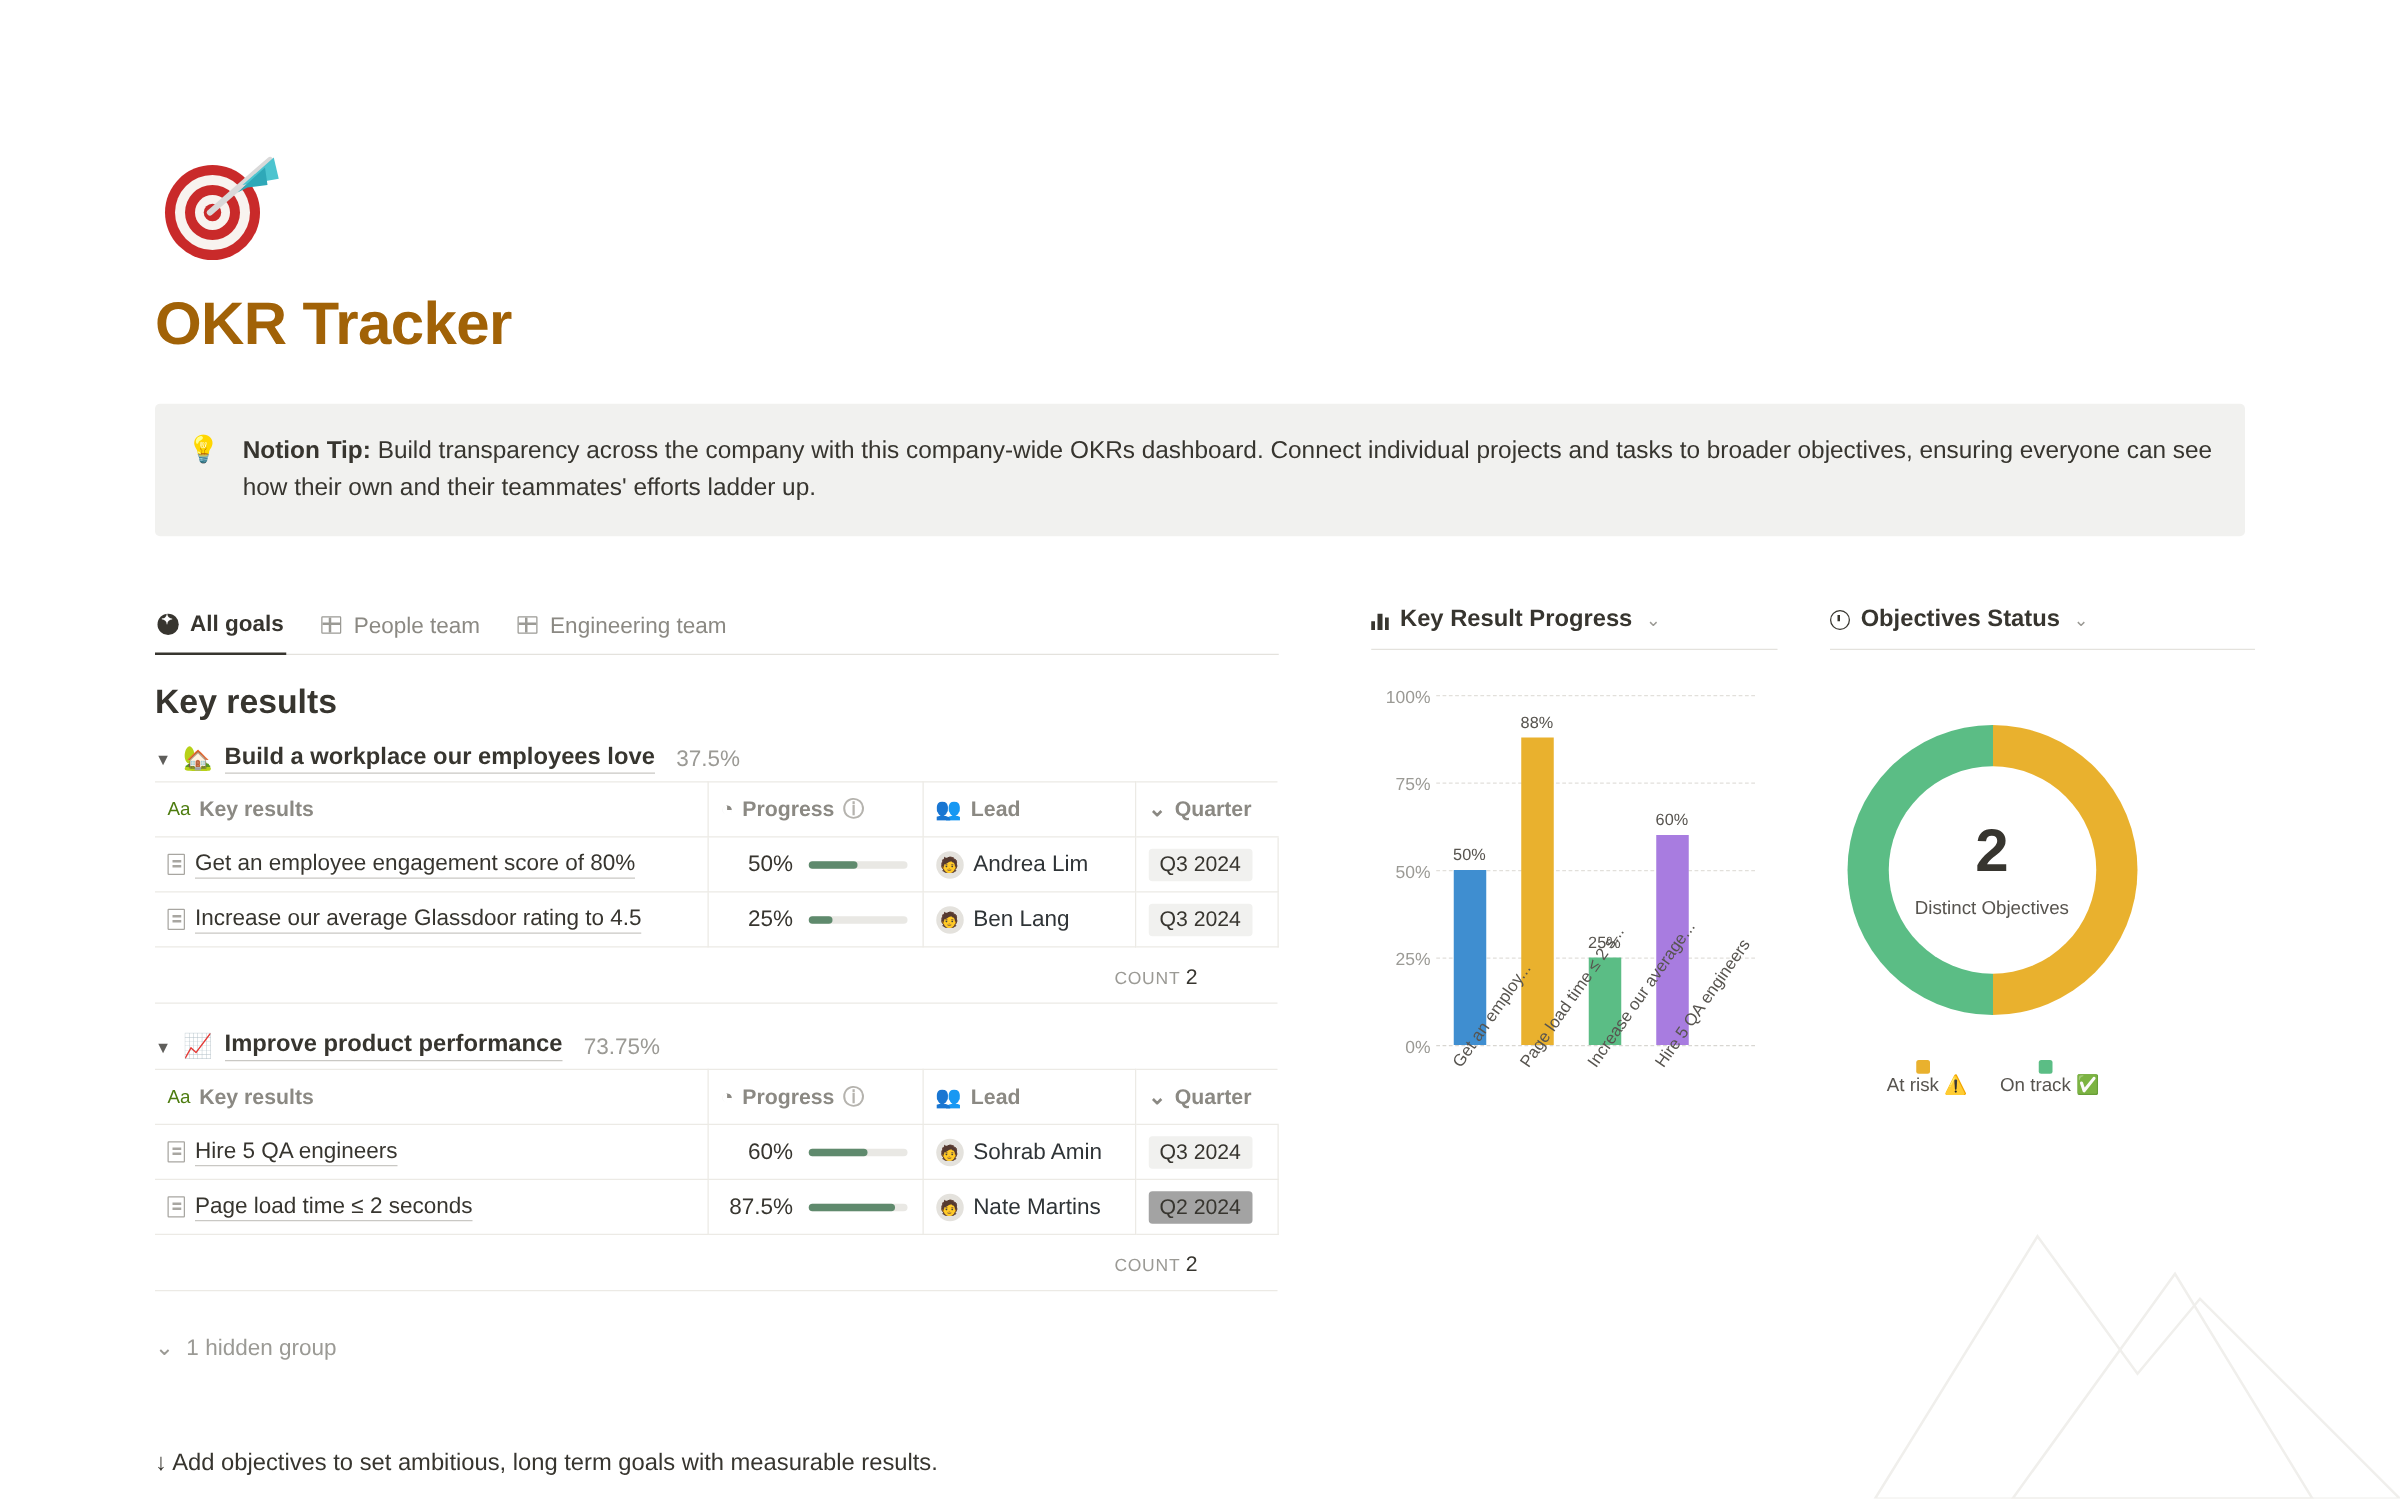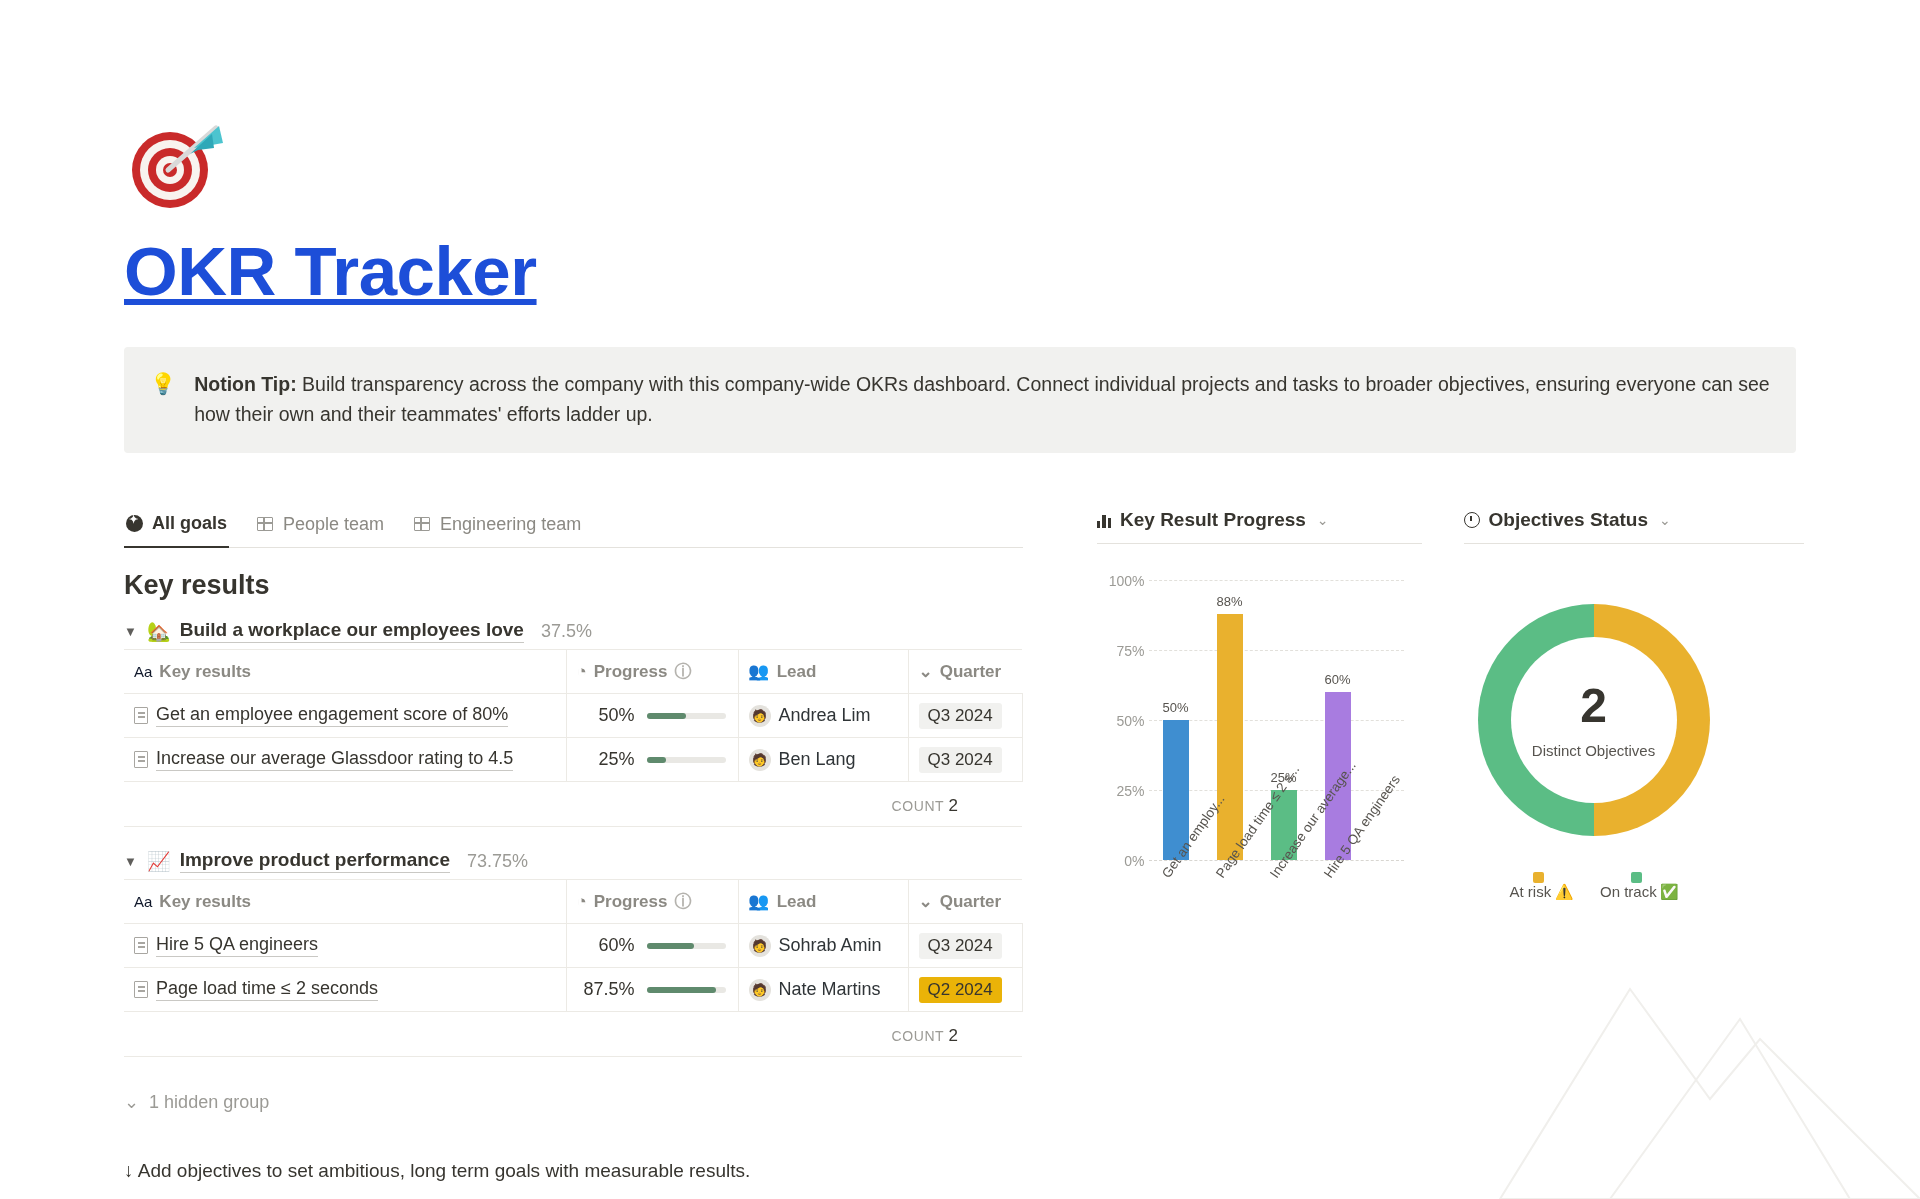--- a/index.html
+++ b/index.html
@@ -14,26 +14,25 @@
   .page {
     position: relative;
     width: 1920px; height: 1199px;
     padding: 0;
   }
 
   
   .header { padding: 118px 0 0 124px; }
   .target-icon { width: 104px; height: 92px; position: relative; }
   .page-title {
-    font-size: 69px;
+    font-size: 48px;
     font-weight: bold;
     letter-spacing: -0.5px;
     margin: 22px 0 0 0;
-    color: #1d4ed8;
-    text-decoration: underline;
+    color: #a16207;
   }
 
   
   .callout {
     margin: 36px 124px 0 124px;
     background: #f1f1ef;
     border-radius: 4px;
     padding: 22px 26px 24px 26px;
     display: flex;
     gap: 18px;
@@ -137,21 +136,21 @@
   table.db th:first-child, table.db td:first-child { border-left: none; }
   table.db th { border-top: 1px solid #eceae5; }
   .col-name { width: 442px; }
   .col-prog { width: 172px; }
   .col-lead { width: 170px; }
   .col-quarter { width: 114px; border-right: none !important; }
   .th-inner {
     display: flex; align-items: center; gap: 7px;
     font-size: 17px; color: #8b8983; padding: 0 10px;
   }
-  .th-aa { font-size: 15px; color: #0f172a; font-weight: normal; }
+  .th-aa { font-size: 15px; color: #4d7c0f; font-weight: normal; }
   .td-inner { display: flex; align-items: center; gap: 8px; padding: 0 10px; font-size: 18px; }
   .doc-ico {
     width: 14px; height: 17px; border: 1.4px solid #a8a6a1;
     border-radius: 1px; position: relative; flex: none;
   }
   .doc-ico::before, .doc-ico::after {
     content:""; position:absolute; left:2.5px; height:1.2px; background:#a8a6a1; width:7px;
   }
   .doc-ico::before { top: 4px; }
   .doc-ico::after { top: 8px; }
@@ -169,21 +168,21 @@
   }
   .avatar {
     width: 22px; height: 22px; border-radius: 50%;
     background: #e4e2dd; display: inline-flex; align-items: center; justify-content: center;
     font-size: 12px; flex: none; overflow: hidden;
   }
   .chip {
     display: inline-block; padding: 3px 9px; border-radius: 3px;
     background: #f1f1ef; font-size: 17px; color: #37352f;
   }
-  .chip.purple { background: #eab308; }
+  .chip.purple { background: #a3a3a3; }
   .count-row {
     text-align: right; font-size: 14px; color: #9b9a95;
     padding: 14px 64px 10px 0; letter-spacing: 0.6px;
     border-bottom: 1px solid #eceae5;
     width: 898px;
   }
   .count-row b { color: #37352f; font-size: 17px; letter-spacing: 0; font-weight: normal; }
   .hidden-group {
     display: flex; align-items: center; gap: 10px;
     color: #9b9a95; font-size: 18px; margin-top: 34px; cursor: pointer;

